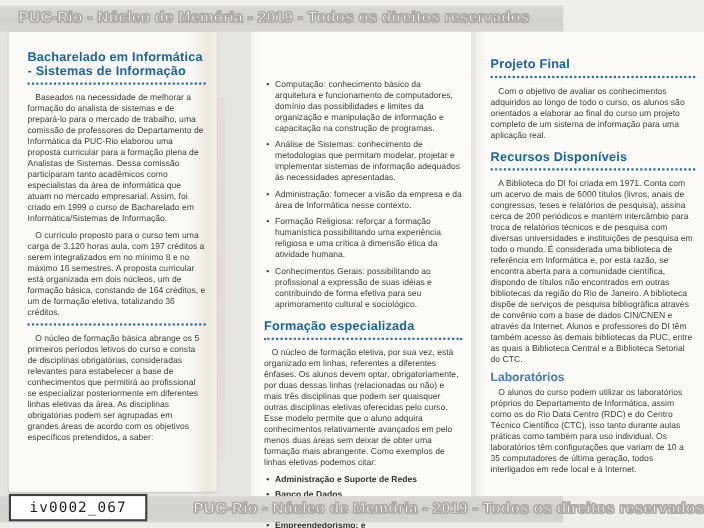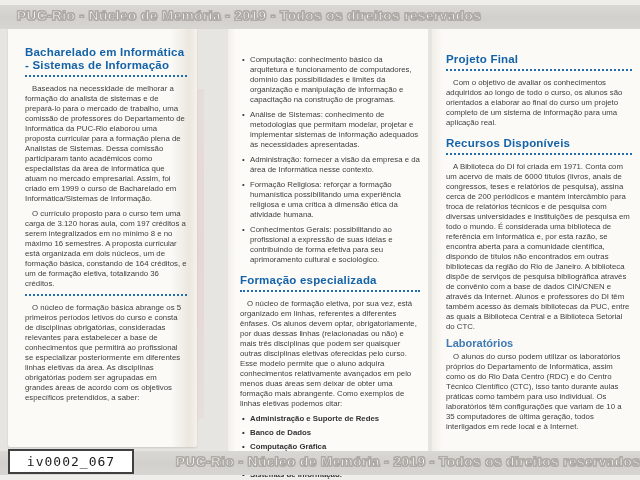--- a/index.html
+++ b/index.html
@@ -4,21 +4,21 @@
 <style>
   html,body{margin:0;padding:0;}
   body{
     width:640px;height:480px;position:relative;overflow:hidden;
     background:#efeeeb;
     font-family:"Liberation Sans", sans-serif;
     -webkit-font-smoothing:antialiased;
   }
   
   .bar{
-    position:absolute;left:0;width:640px;height:24px;
+    position:absolute;left:0;width:512px;height:24px;
     background:linear-gradient(180deg,#d9d8d5 0%,#d2d0cd 55%,#d8d6d3 100%);
   }
   .bar-top{top:5px;}
   .bar-bottom{top:451px;}
   .bar-text{
     position:absolute;top:3px;
     font-size:13.5px;font-weight:bold;letter-spacing:0.5px;
     color:#fbfbf9;
     -webkit-text-stroke:1px #a9a6a1;
     text-shadow:0 0 1px #a9a6a1, 1px 1px 0 #b5b2ad, -1px 1px 0 #b5b2ad, 1px -1px 0 #b5b2ad, -1px -1px 0 #b5b2ad;
@@ -38,21 +38,21 @@
   .col-left{
     left:8px;width:189px;height:418px;
     background:linear-gradient(90deg,#fbfaf7 0%,#fbfaf7 86%,#ece7df 96%,#f5f2ec 100%);
     border-radius:0 0 3px 3px;
     box-shadow:0 1px 2px rgba(0,0,0,0.12);
     padding:17px 10px 0 17px;
   }
   .col-mid{
     left:228px;width:200px;height:422px;
     background:linear-gradient(90deg,#f3f0ea 0%,#fcfbf8 4%,#fcfbf8 100%);
-    padding:26px 8px 0 12px;
+    padding:43px 8px 0 12px;
   }
   .col-right{
     left:432px;width:208px;height:422px;
     background:linear-gradient(90deg,#f1eee8 0%,#fbfaf7 5%,#fbfaf7 100%);
     padding:24px 8px 0 14px;
   }
   .h{
     margin:0;color:#1463a9;font-size:11.5px;line-height:13px;
     font-weight:bold;letter-spacing:0.2px;
   }

